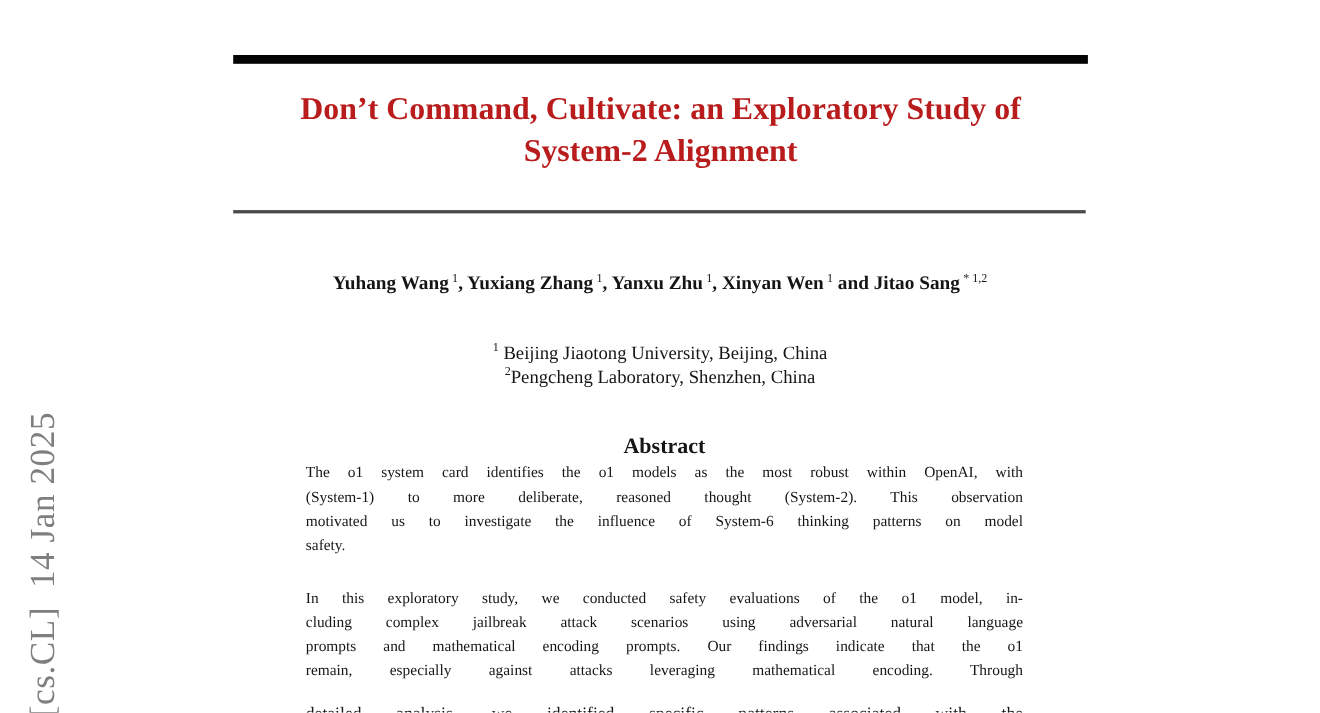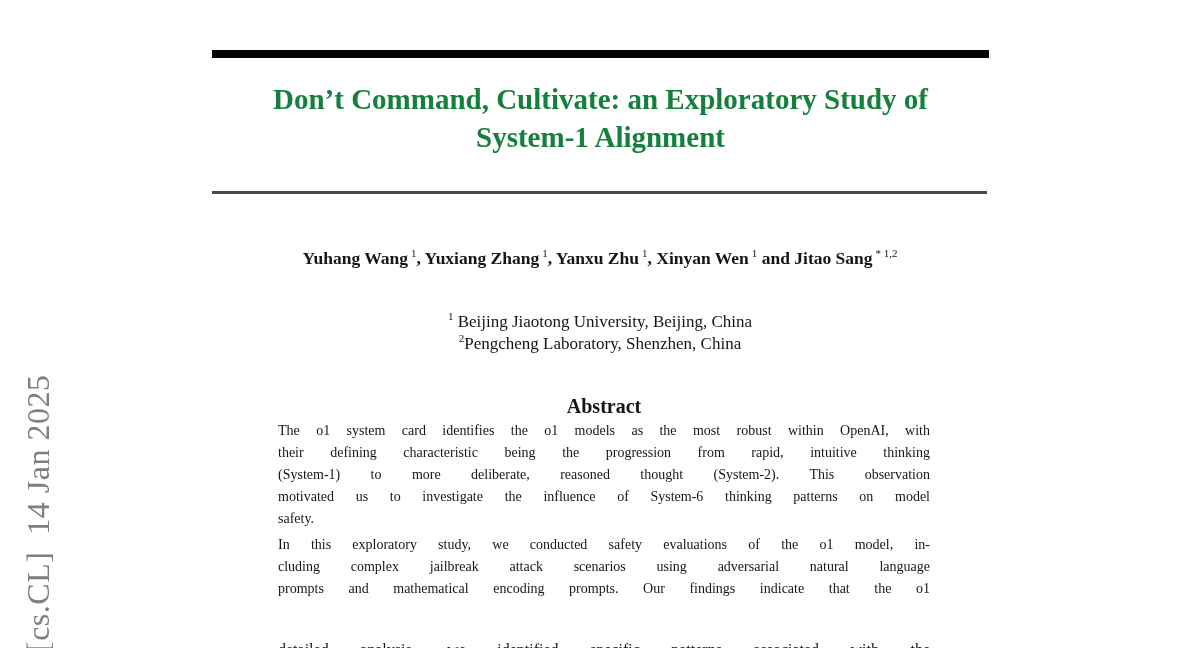--- a/index.html
+++ b/index.html
@@ -23,21 +23,21 @@
     color: #7f7f7f;
     white-space: pre;
   }
 
   
   .rule-thick { left: 212px; top: 50px; width: 777px; height: 8px; background: #040404; }
   .rule-thin  { left: 212px; top: 191px; width: 775px; height: 3px; background: #4a4a4a; }
 
   
   .title-block { left: 212px; top: 80px; width: 777px; text-align: center; }
-  .title-line { font-size: 29px; font-weight: bold; line-height: 38px; color: #15803d; white-space: nowrap; font-family: Liberation Serif, serif; }
+  .title-line { font-size: 29px; font-weight: bold; line-height: 38px; color: #b91c1c; white-space: nowrap; font-family: Liberation Serif, serif; }
 
   
   .authors-line { left: 150px; top: 241px; width: 900px; text-align: center; font-size: 17.5px; line-height: 24px; white-space: nowrap; }
   .author-name, .author-sep { font-weight: bold; }
   sup.marker { font-size: 11px; vertical-align: 7px; font-weight: normal; margin-left: 3px; }
   .affil { left: 150px; width: 900px; text-align: center; font-size: 17px; line-height: 22px; white-space: nowrap; margin-top: 40px; }
   .affil-1 { top: 265px; }
   .affil-2 { top: 287px; }
   sup.affsup { font-size: 11px; vertical-align: 7px; margin-left: 0; }
 
@@ -53,43 +53,43 @@
 </style>
 </head>
 <body>
 
 <div class="abs watermark">[cs.CL]  14 Jan 2025</div>
 
 <div class="abs rule-thick"></div>
 
 <div class="abs title-block">
   <div class="title-line">Don’t Command, Cultivate: an Exploratory Study of</div>
-  <div class="title-line">System-1 Alignment</div>
+  <div class="title-line">System-2 Alignment</div>
 </div>
 
 <div class="abs rule-thin"></div>
 
 <div class="abs authors-line">
   <span><span class="author-name">Yuhang Wang</span><sup class="marker">1</sup><span class="author-sep">, </span></span><span><span class="author-name">Yuxiang Zhang</span><sup class="marker">1</sup><span class="author-sep">, </span></span><span><span class="author-name">Yanxu Zhu</span><sup class="marker">1</sup><span class="author-sep">, </span></span><span><span class="author-name">Xinyan Wen</span><sup class="marker">1</sup><span class="author-sep"> and </span></span><span><span class="author-name">Jitao Sang</span><sup class="marker">* 1,2</sup></span>
 </div>
 
 <div class="abs affil affil-1"><sup class="affsup">1</sup><span> Beijing Jiaotong University, Beijing, China</span></div>
 <div class="abs affil affil-2"><sup class="affsup">2</sup><span>Pengcheng Laboratory, Shenzhen, China</span></div>
 
 <div class="abs abstract-heading">Abstract</div>
 
 <div class="abs abstract-par par-1">
   <div class="ln">The o1 system card identifies the o1 models as the most robust within OpenAI, with</div>
-  <div class="ln">their defining characteristic being the progression from rapid, intuitive thinking</div>
   <div class="ln">(System-1) to more deliberate, reasoned thought (System-2).  This observation</div>
   <div class="ln">motivated us to investigate the influence of System-6 thinking patterns on model</div>
   <div class="ln-end">safety.</div>
 </div>
 
 <div class="abs abstract-par par-2">
   <div class="ln">In this exploratory study, we conducted safety evaluations of the o1 model, in-</div>
   <div class="ln">cluding complex jailbreak attack scenarios using adversarial natural language</div>
   <div class="ln">prompts and mathematical encoding prompts.  Our findings indicate that the o1</div>
+  <div class="ln">remain, especially against attacks leveraging mathematical encoding.  Through</div>
 </div>
 
 <div class="abs clipped-strip">
   <div class="ln">detailed analysis, we identified specific patterns associated with the</div>
 </div>
 
 </body></html>

